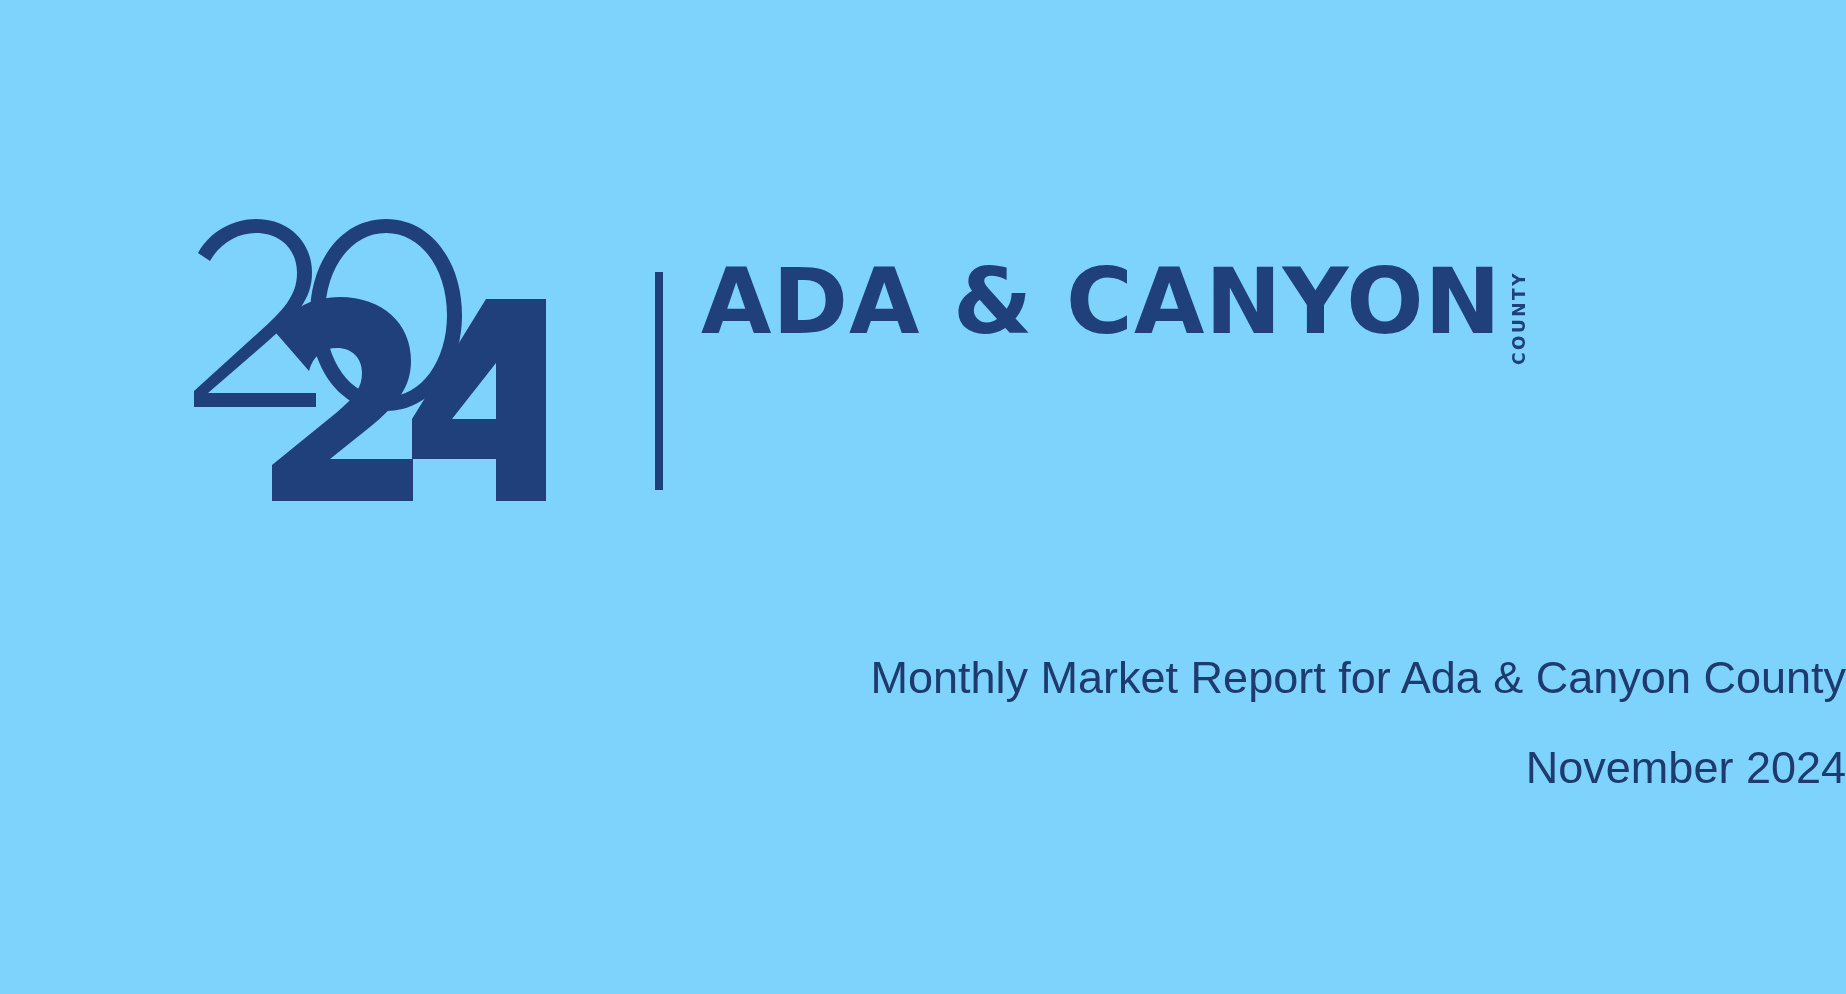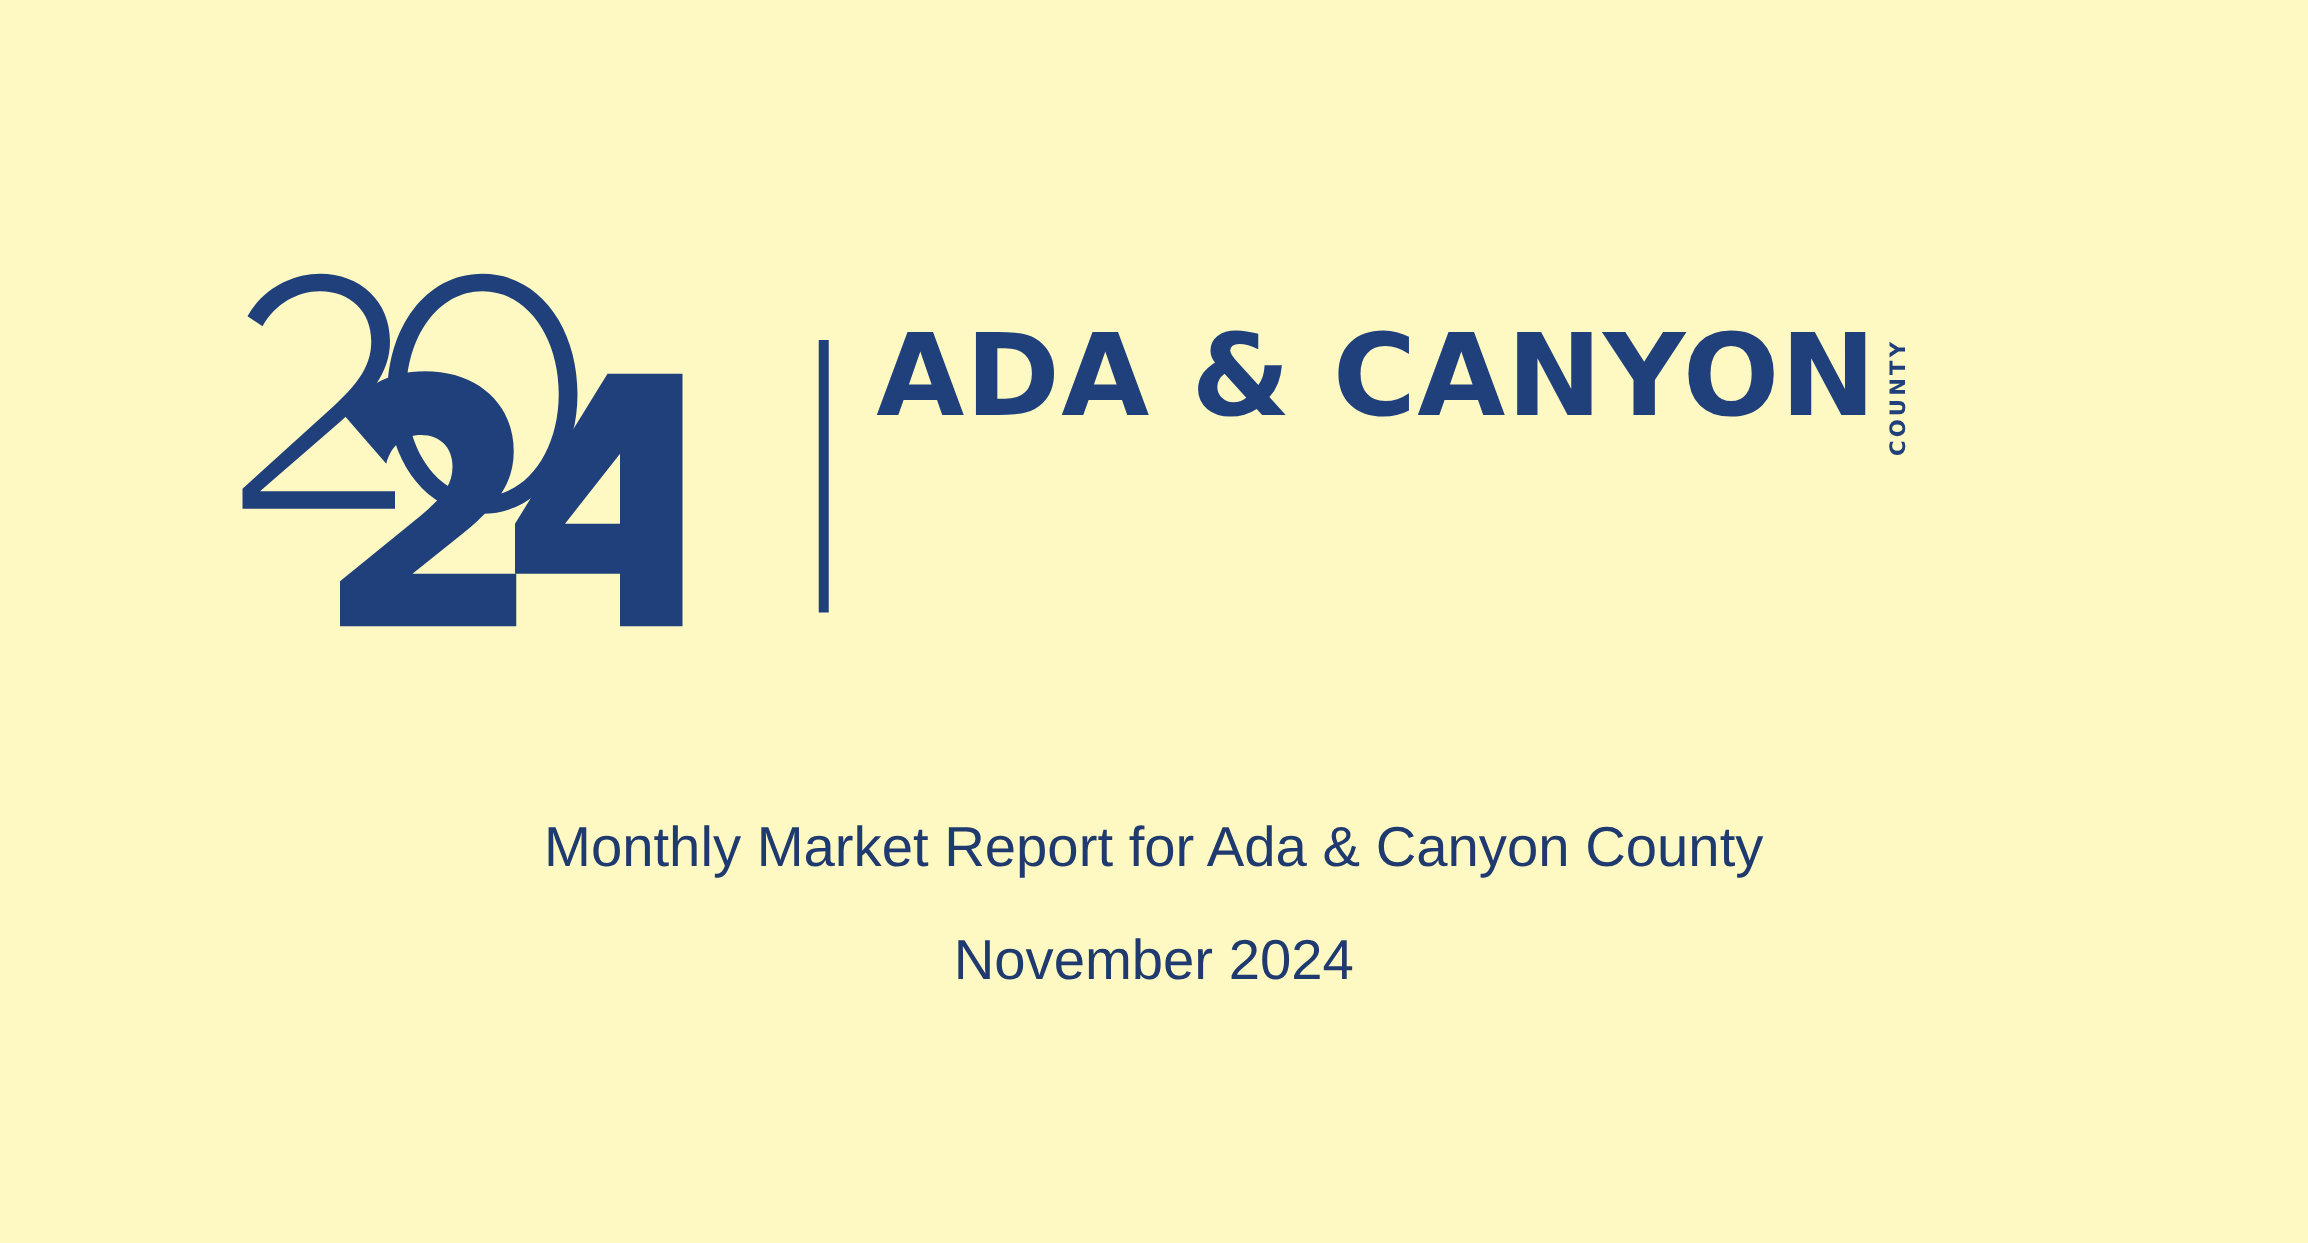--- a/index.html
+++ b/index.html
@@ -10,21 +10,21 @@
   body {
     width: 1846px;
     height: 994px;
     font-family: "Liberation Sans", sans-serif;
     overflow: hidden;
   }
   .slide {
     position: relative;
     width: 1846px;
     height: 994px;
-    background: #fef9c3;
+    background: #7dd3fc;
   }
 
   
   .logo-lockup {
     position: absolute;
     left: 190px;
     top: 215px;
     width: 1400px;
     height: 290px;
     display: flex;
@@ -101,21 +101,21 @@
     white-space: nowrap;
     margin-top: 28px;
   }
 
   
   .subtitle-block {
     position: absolute;
     left: 0;
     top: 655px;
     width: 1846px;
-    text-align: center;
+    text-align: right;
   }
   .subtitle-line {
     font-family: "Liberation Sans", sans-serif;
     font-weight: 400;
     font-size: 45px;
     color: #1F3A6E;
     line-height: 1.0;
     letter-spacing: 0px;
   }
   .date-line {

